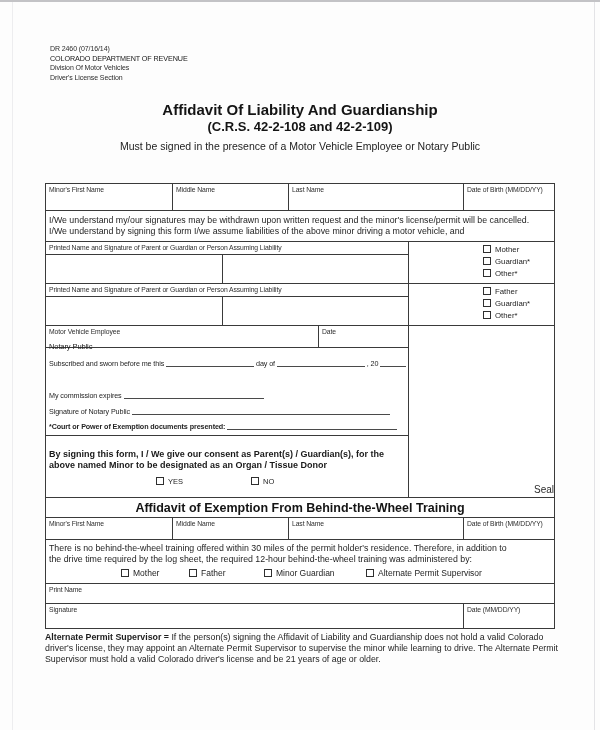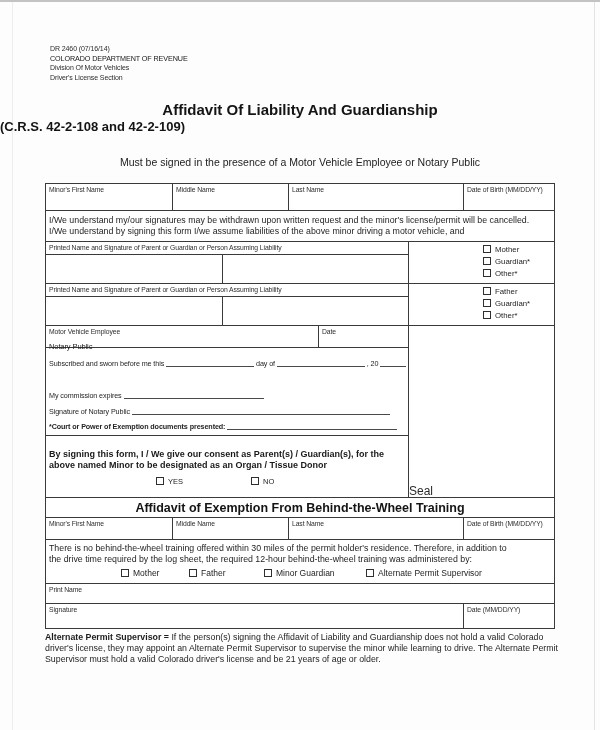--- a/index.html
+++ b/index.html
@@ -9,22 +9,22 @@
   .b{font-weight:bold}
   
   .scan-top{position:absolute;left:0;top:0;width:600px;height:2px;background:#c3c3c6}
   .scan-left{position:absolute;left:12px;top:2px;width:1px;height:728px;background:#ededef}
   .scan-right{position:absolute;left:594px;top:2px;width:1px;height:728px;background:#e3e3e6}
   
   .hdr{position:absolute;left:50px;top:44px;font-size:7px;line-height:9.7px;color:#2b2b2b;letter-spacing:-0.1px}
   .hdr .dept{font-size:7.2px;font-weight:normal;color:#161616}
   
   .title{position:absolute;left:0;top:101px;width:600px;text-align:center;font-size:15px;font-weight:bold;color:#141414}
-  .statute{position:absolute;left:0;top:119px;width:600px;text-align:left;font-size:13px;font-weight:bold;color:#141414}
-  .subtitle{position:absolute;left:0;top:156px;width:600px;text-align:center;font-size:10.5px;color:#222}
+  .statute{position:absolute;left:0;top:119px;width:600px;text-align:center;font-size:13px;font-weight:bold;color:#141414}
+  .subtitle{position:absolute;left:0;top:140px;width:600px;text-align:center;font-size:10.5px;color:#222}
   
   .ftable{position:absolute;left:45px;top:183px;width:510px;height:446px;border:1px solid #3a3a3a;background:#fff}
   .cell{position:absolute}
   .br{border-right:1px solid #3a3a3a}
   .bb{border-bottom:1px solid #3a3a3a}
   .lbl{display:block;padding:2px 0 0 3px;font-size:6.8px;color:#2e2e2e;letter-spacing:-0.1px;white-space:nowrap}
   .txt{font-size:8.8px;line-height:11px;color:#1d1d1d}
   .cb{display:inline-block;width:8px;height:8px;border:1px solid #2f2f2f;background:#fff;vertical-align:-1px;margin-right:4px}
   .cbitem{white-space:nowrap;font-size:8.5px;color:#1d1d1d}
   .cbstack .cbitem{display:block;margin:3px 0 0 74px;font-size:7.8px}
@@ -137,21 +137,21 @@
 
       <div class="cell" style="left:0;top:120px;width:362px;height:52px">
         <div class="abs b" style="left:3px;top:3px;font-size:9px;white-space:nowrap">By signing this form, I / We give our consent as Parent(s) / Guardian(s), for the</div>
         <div class="abs b" style="left:3px;top:14px;font-size:9px;white-space:nowrap">above named Minor to be designated as an Organ / Tissue Donor</div>
         <span class="cbitem abs" style="left:110px;top:31px;font-size:7.5px"><span class="cb"></span><span>YES</span></span>
         <span class="cbitem abs" style="left:205px;top:31px;font-size:7.5px"><span class="cb"></span><span>NO</span></span>
       </div>
     </div>
 
     <div class="cell" style="left:363px;top:0;width:145px;height:172px">
-      <span class="abs" style="left:0;top:158px;width:145px;text-align:left;font-size:12px;color:#2b2b2b">Seal</span>
+      <span class="abs" style="left:0;top:158px;width:145px;text-align:right;font-size:10px;color:#2b2b2b">Seal</span>
     </div>
   </div>
 
   <div class="sechdr bb">Affidavit of Exemption From Behind-the-Wheel Training</div>
 
   <div class="cell br bb" style="left:0;top:334px;width:127px;height:22px">
     <span class="lbl">Minor's First Name</span>
   </div>
   <div class="cell br bb" style="left:127px;top:334px;width:116px;height:22px">
     <span class="lbl">Middle Name</span>

